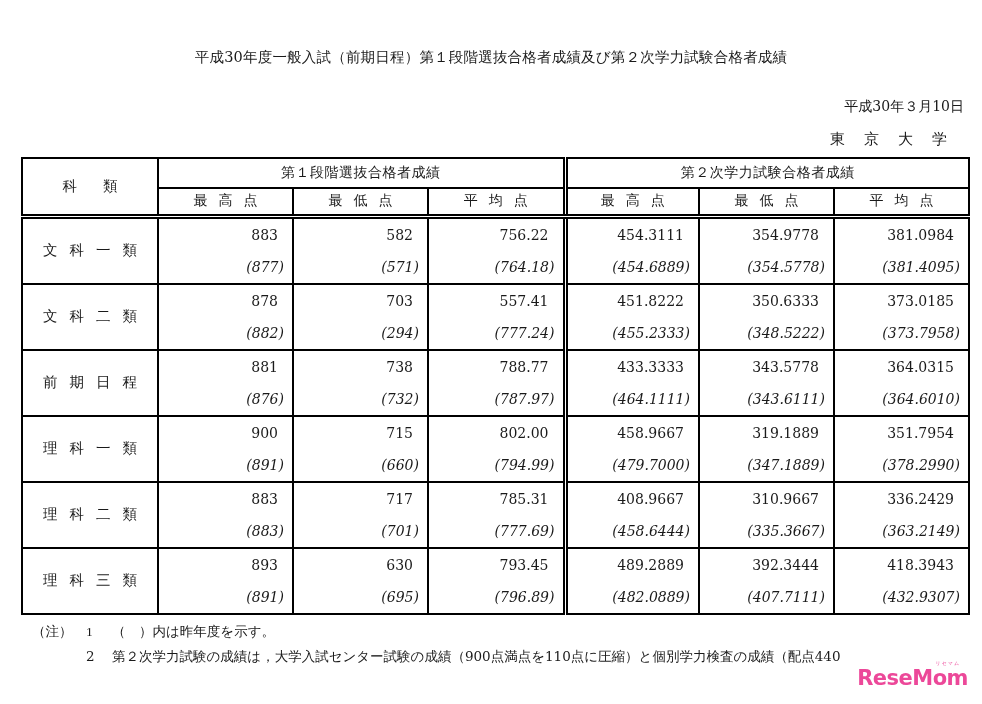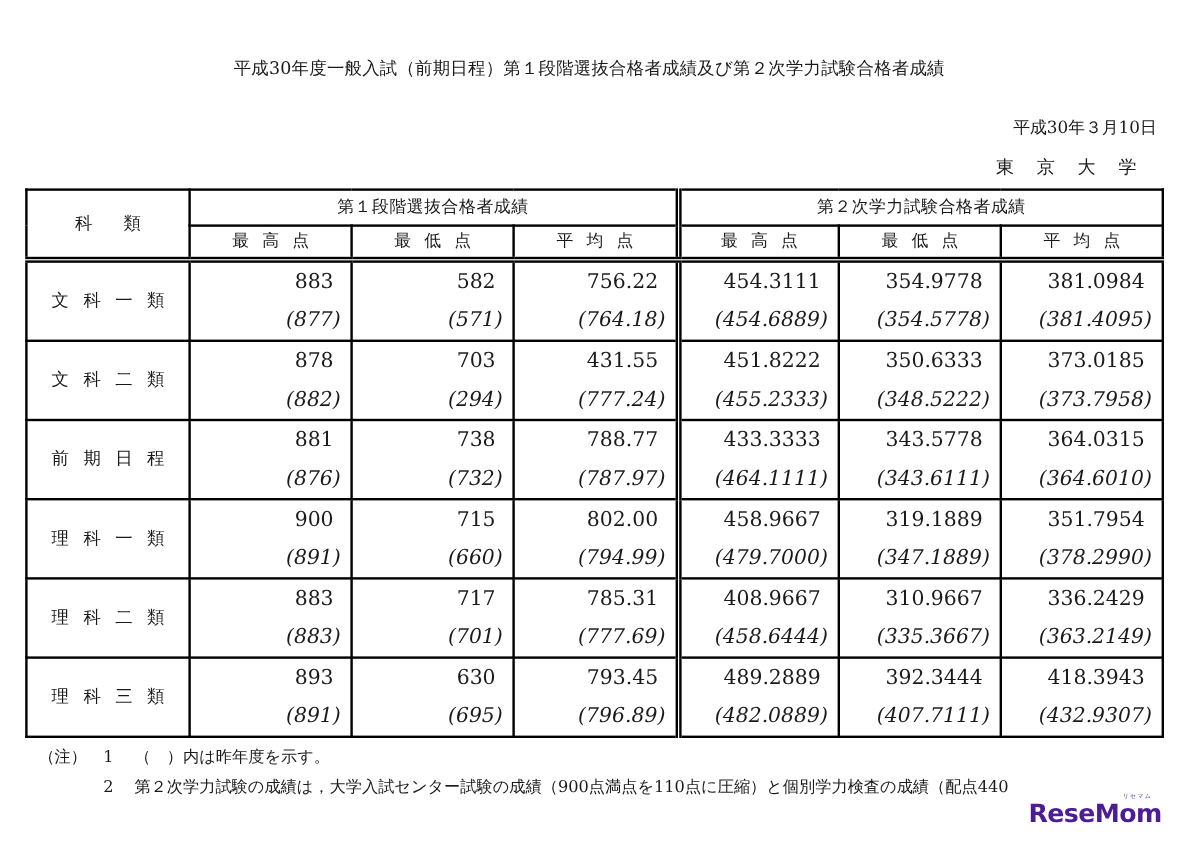--- a/index.html
+++ b/index.html
@@ -34,38 +34,38 @@
   .hdr-group th.group { letter-spacing: 0.5px; }
   .hdr-bottom td, .hdr-bottom th { border-bottom: 5px double #000; }
   .dbl-left { border-left: 5px double #000 !important; }
   .cat {
     text-align: center; letter-spacing: 12px; padding-left: 12px !important;
     font-size: 14.5px;
   }
   .kamoku { letter-spacing: 26px; padding-left: 26px !important; font-size: 14.5px; }
   .val {
     text-align: right; vertical-align: top; padding-right: 8px !important;
-    font-size: 17px; line-height: 32px;
+    font-size: 14px; line-height: 32px;
   }
   .val .prev { display: block; font-style: italic; }
   .val .cur { display: block; padding-right: 6px; }
   .row-data { height: 61px; }
   .notes {
     position: absolute; left: 32px; top: 622px; font-size: 13.5px; line-height: 19px;
   }
-  .notes .n1 { display: block; }
+  .notes .n1 { display: block; font-family: Liberation Serif, serif; }
   .notes .n1 .lbl { display: inline-block; width: 54px; }
   .notes .n1 .num { display: inline-block; width: 26px; }
   .notes .n2 { display: block; padding-left: 54px; margin-top: 6px; }
   .notes .n2 .num { display: inline-block; width: 26px; }
   .notes .n2b { display: block; padding-left: 66px; }
   .watermark {
     position: absolute; right: 14px; bottom: 14px;
     font-family: "DejaVu Sans", "Liberation Sans", sans-serif;
-    font-weight: bold; font-size: 21px; color: #4c1d95; letter-spacing: -0.5px;
+    font-weight: bold; font-size: 21px; color: #ec4899; letter-spacing: -0.5px;
   }
   .watermark .sub {
     position: absolute; right: 8px; top: -6px; font-size: 5px; font-weight: normal; letter-spacing: 1px;
   }
 </style>
 </head>
 <body>
 
 <div class="title">平成30年度一般入試（前期日程）第１段階選抜合格者成績及び第２次学力試験合格者成績</div>
 <div class="date">平成30年３月10日</div>
@@ -128,21 +128,21 @@
     <td class="cat">文科二類</td>
     <td class="val">
           <span class="cur">878</span>
           <span class="prev">(882)</span>
         </td>
     <td class="val">
           <span class="cur">703</span>
           <span class="prev">(294)</span>
         </td>
     <td class="val">
-          <span class="cur">431.55</span>
+          <span class="cur">557.41</span>
           <span class="prev">(777.24)</span>
         </td>
     <td class="val dbl-left">
           <span class="cur">451.8222</span>
           <span class="prev">(455.2333)</span>
         </td>
     <td class="val">
           <span class="cur">350.6333</span>
           <span class="prev">(348.5222)</span>
         </td>

